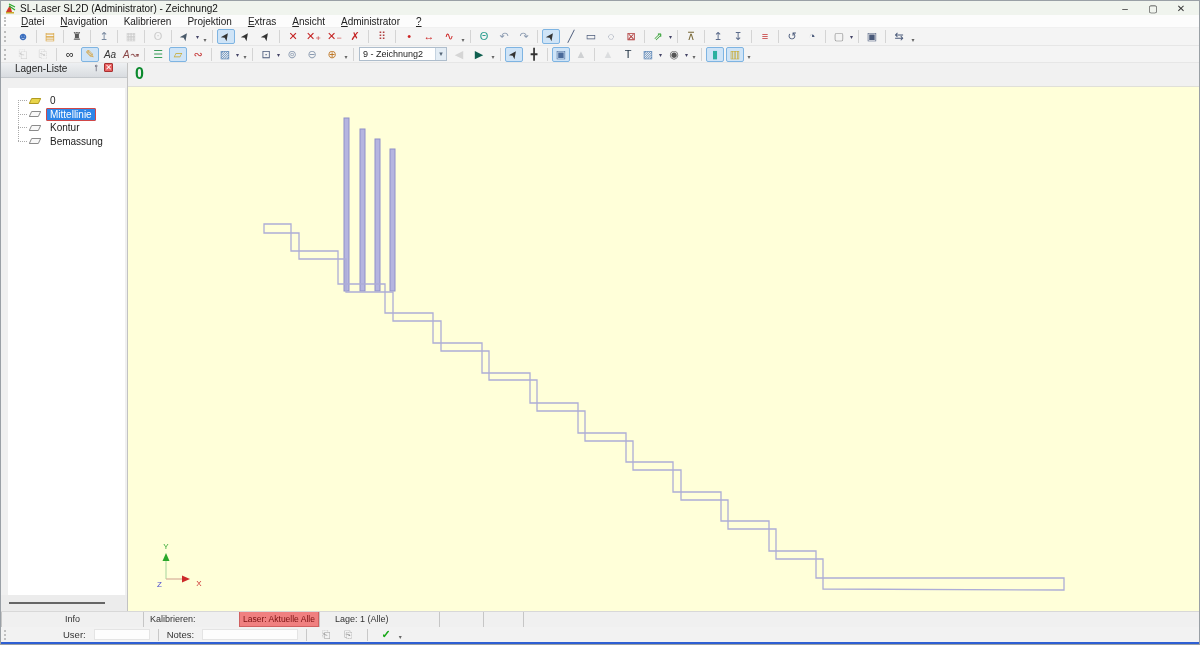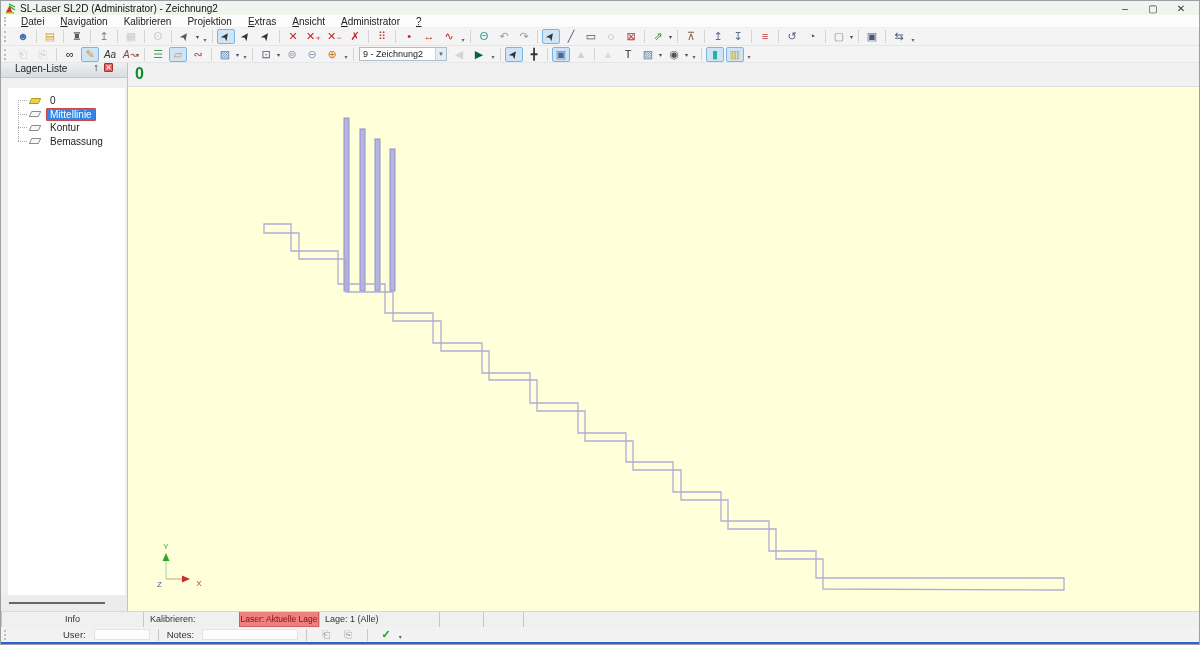--- a/index.html
+++ b/index.html
@@ -59,21 +59,21 @@
   .canvas { flex:1; background:#ffffd9; position:relative; overflow:hidden; }
   .canvas svg { position:absolute; left:0; top:0; }
 
   
   .statusbar { height:16px; background:#f0f0f0; border-top:1px solid #d8d8d8; display:flex; align-items:stretch; font-size:9px; color:#333; flex:0 0 auto; }
   .sb-ready { flex:1; padding:2px 0 0 4px; }
   .sb-seg { border-left:1px solid #c6c6c6; padding-top:2px; }
   .sb-info { width:142px; text-align:center; }
   .sb-target { width:96px; padding-left:6px; }
   .sb-laser { width:80px; background:#f08080; color:#7a1010; text-align:center; font-size:8.5px; border:1px solid #d06060; border-top:none; }
-  .sb-lage { width:120px; padding-left:5px; }
+  .sb-lage { width:120px; padding-left:15px; }
   .sb-e1 { width:44px; } .sb-e2 { width:40px; } .sb-e3 { width:42px; }
 
   
   .bottombar { height:15px; background:#f2f2f2; display:flex; align-items:center; font-size:9.5px; color:#333; flex:0 0 auto; }
   .bb-grip { width:5px; height:10px; border-left:2px dotted #c0c0c0; margin-left:3px; }
   .bb-label-user { margin-left:54px; }
   .bb-field { background:#fdfdfd; height:11px; border:1px solid #e4e4e4; margin-left:8px; }
   .bb-field.user { width:56px; }
   .bb-field.notes { width:96px; }
   .bb-sep { width:1px; height:12px; background:#c8c8c8; margin:0 8px; }
@@ -280,21 +280,21 @@
             <text x="71" y="499" fill="#cc3333" font-size="8" text-anchor="middle" font-family="Liberation Sans, sans-serif">X</text>
             <text x="34" y="500" fill="#4a4ad0" font-size="8" text-anchor="end" font-family="Liberation Sans, sans-serif">Z</text>
           </svg>
         </div>
     </div>
   </div>
 
   <div class="statusbar">
     <div class="sb-seg sb-info">Info</div>
     <div class="sb-seg sb-target">Kalibrieren:</div>
-    <div class="sb-seg sb-laser">Laser: Aktuelle Lage</div>
+    <div class="sb-seg sb-laser">Laser: Aktuelle Alle</div>
     <div class="sb-seg sb-lage">Lage: 1 (Alle)</div>
     <div class="sb-seg sb-e1"></div>
     <div class="sb-seg sb-e2"></div>
     <div class="sb-seg sb-e3"></div>
   </div>
 
   <div class="bottombar">
     <span class="bb-grip"></span>
     <span class="bb-label-user">User:</span>
     <span class="bb-field user"></span>

